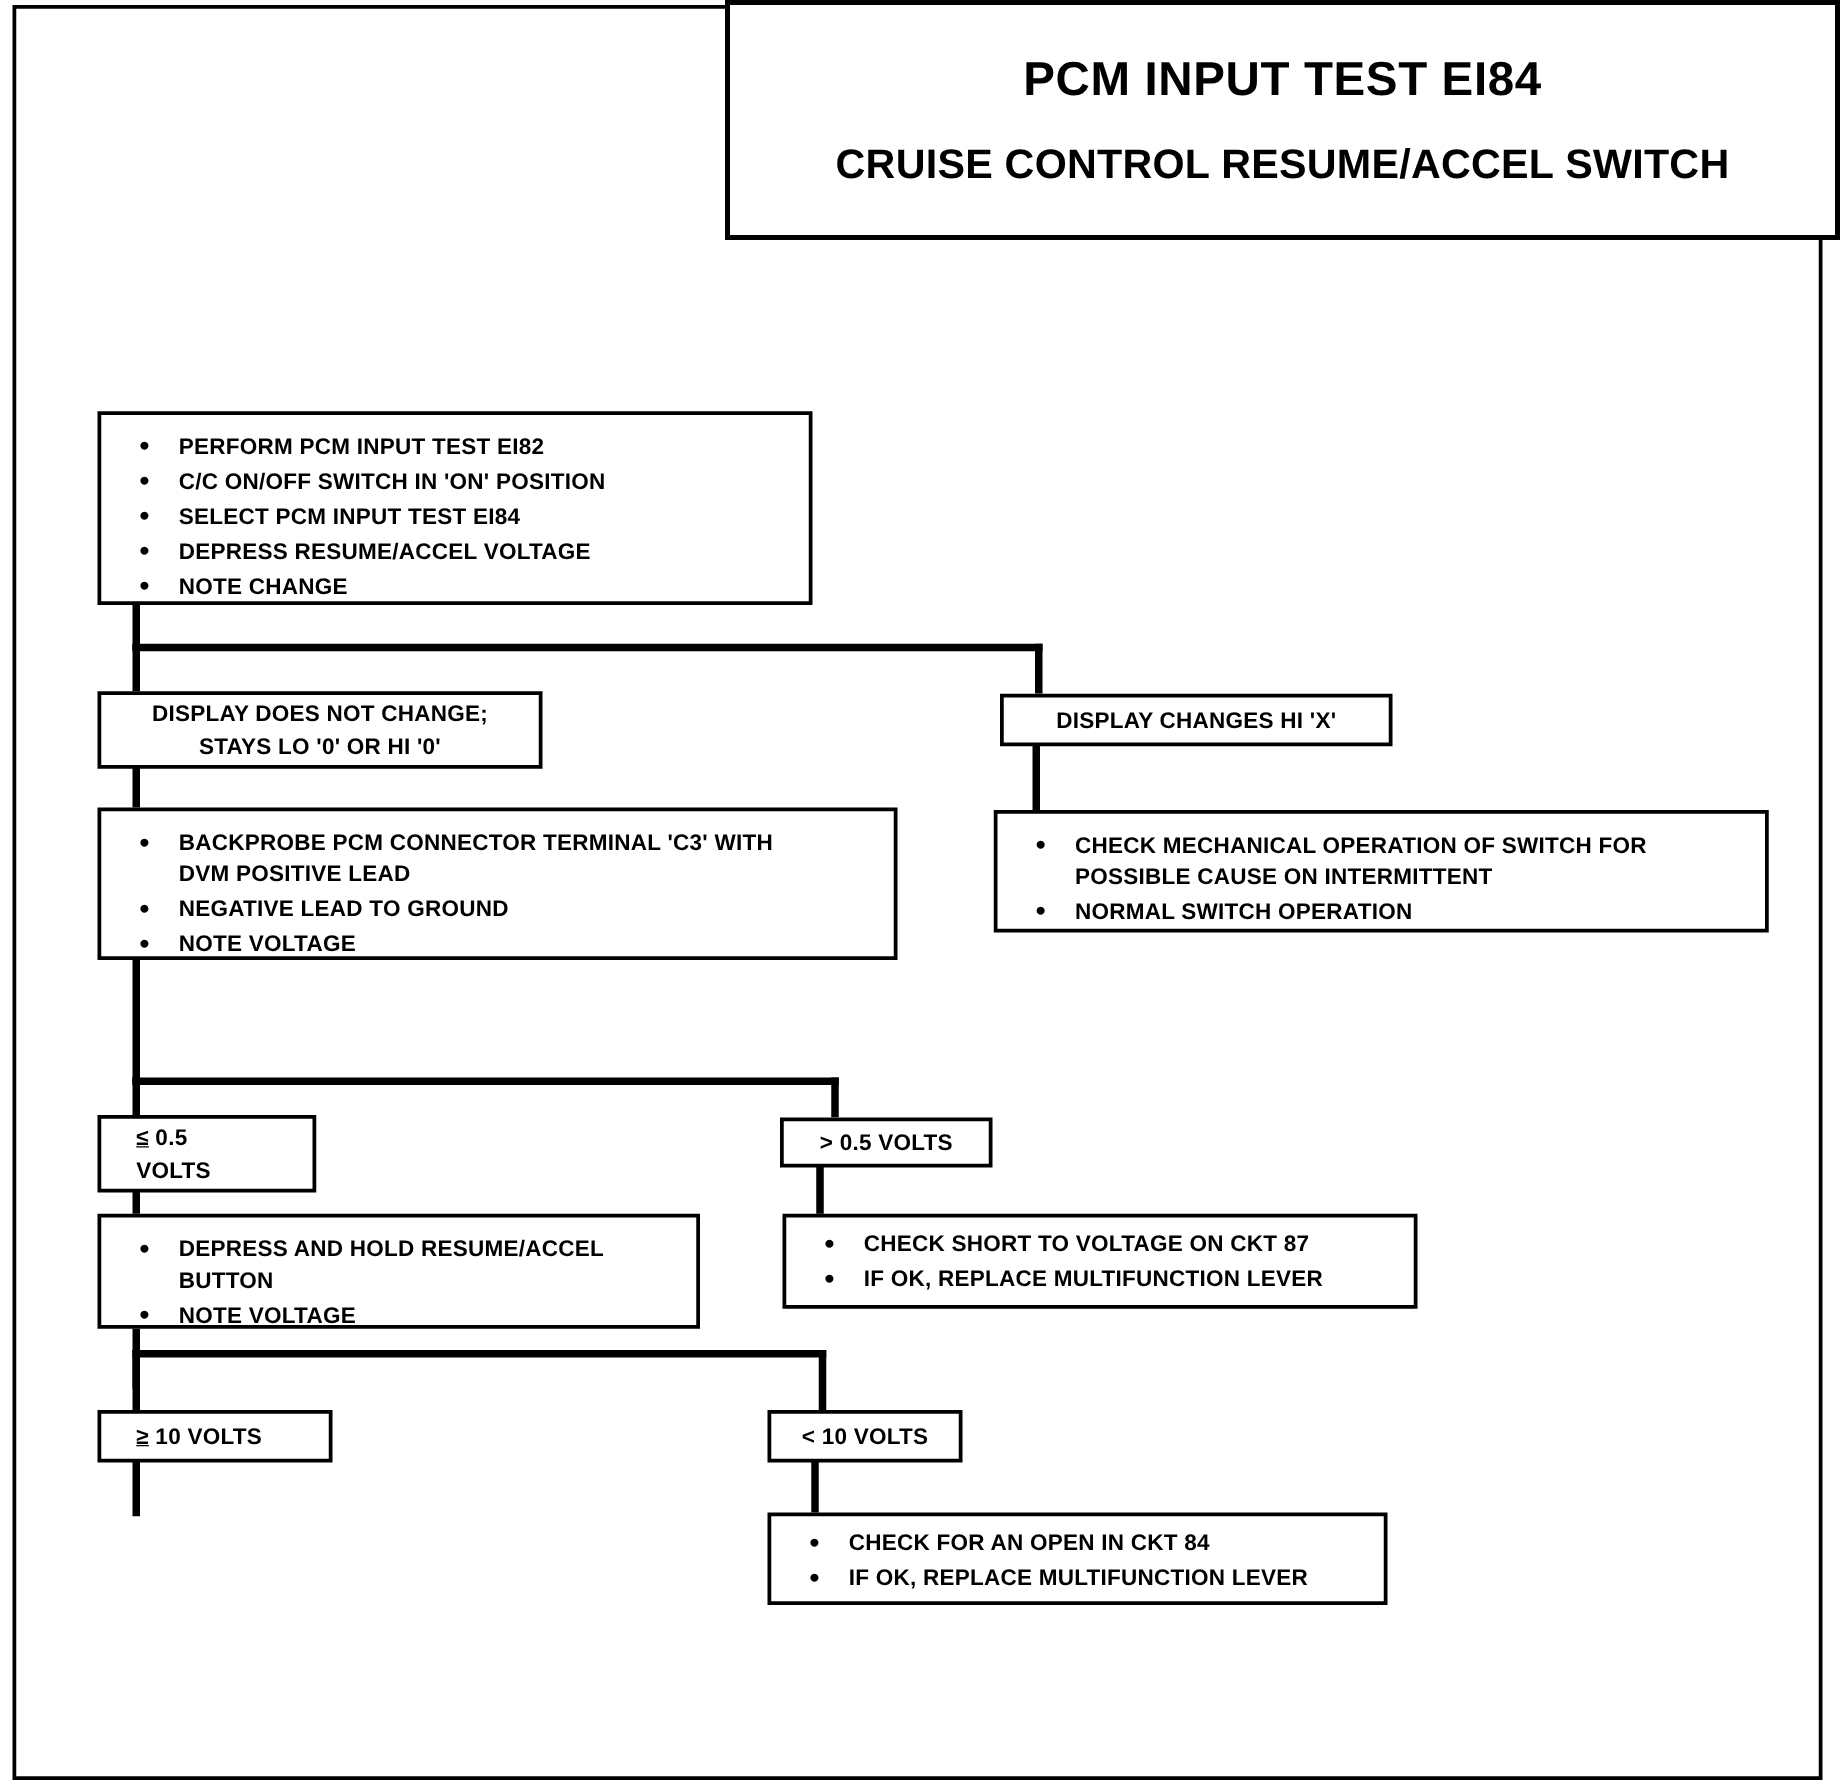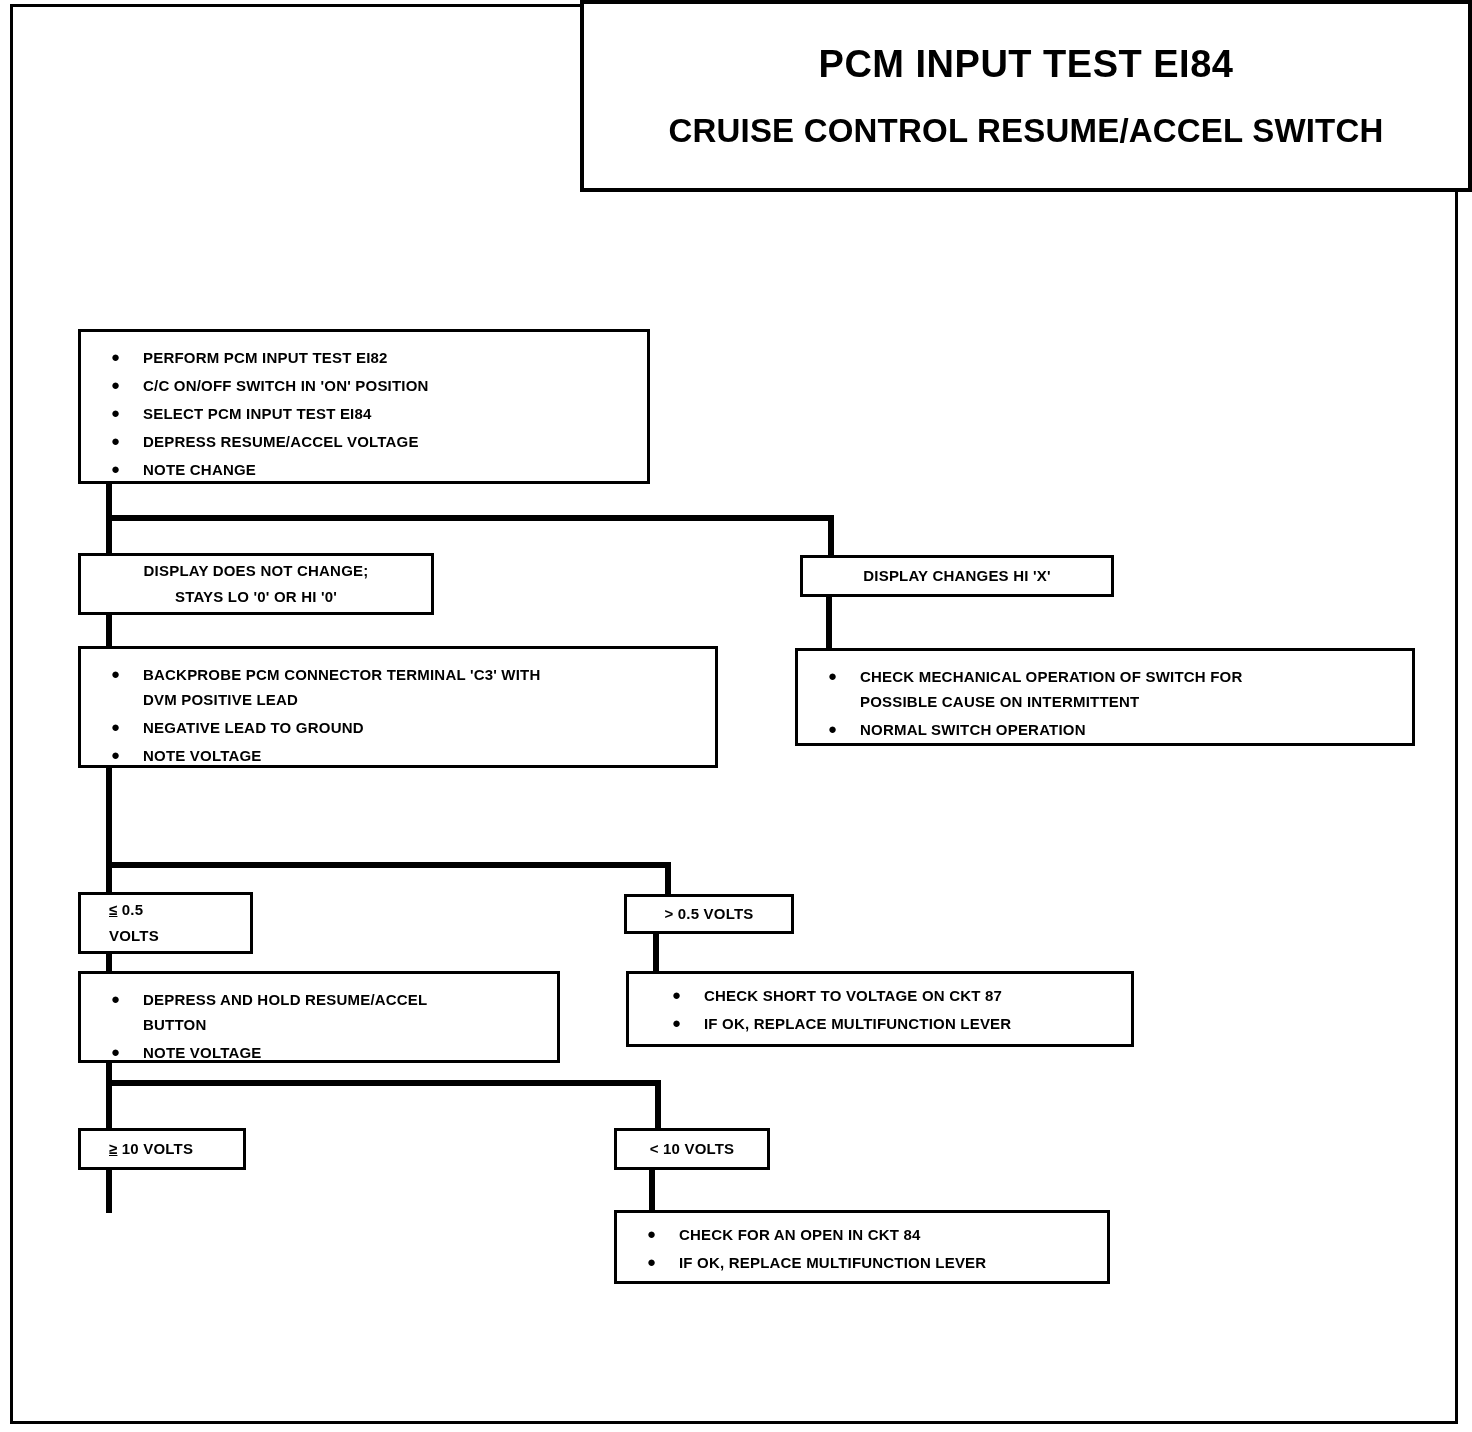--- a/index.html
+++ b/index.html
@@ -56,21 +56,21 @@
     letter-spacing: 0.2px;
     text-align: center;
     white-space: nowrap;
   }
   
   .box {
     position: absolute;
     border: 3px solid #000;
     box-sizing: border-box;
     background: #fff;
-    font-size: 15px;
+    font-size: 18px;
     font-weight: bold;
     letter-spacing: 0.2px;
   }
   .bullets {
     list-style: none;
     margin: 0;
     padding: 0;
   }
   .bullets li {
     position: relative;
@@ -183,33 +183,33 @@
   <div class="ln" style="left:653px; top:933px; width:6px; height:43px;"></div>
 
   <div class="box" style="left:78px; top:971px; width:482px; height:92px;">
     <ul class="bullets box-inner">
       <li>DEPRESS AND HOLD RESUME/ACCEL
 BUTTON</li>
       <li>NOTE VOLTAGE</li>
     </ul>
   </div>
 
-  <div class="box" style="left:626px; top:971px; width:508px; height:76px;padding-left:13px;">
+  <div class="box" style="left:626px; top:971px; width:508px; height:76px;">
     <ul class="bullets box-inner" style="padding-top:9px;">
       <li style="padding-left:56px;">CHECK SHORT TO VOLTAGE ON CKT 87</li>
       <li style="padding-left:56px;">IF OK, REPLACE MULTIFUNCTION LEVER</li>
     </ul>
   </div>
 
   <div class="ln" style="left:106px; top:1063px; width:6px; height:48px;"></div>
   <div class="ln" style="left:106px; top:1080px; width:555px; height:6px;"></div>
   <div class="ln" style="left:106px; top:1080px; width:6px; height:50px;"></div>
   <div class="ln" style="left:655px; top:1080px; width:6px; height:50px;"></div>
 
-  <div class="box label-box left-align" style="left:78px; top:1128px; width:168px; height:42px;">
+  <div class="box label-box left-align" style="left:78px; top:1128px; width:188px; height:42px;">
     <span class="label-text"><span class="ge-sym">≥</span><span> 10 VOLTS</span></span>
   </div>
 
   <div class="box label-box" style="left:614px; top:1128px; width:156px; height:42px;">
     <span class="label-text">&lt; 10 VOLTS</span>
   </div>
 
   <div class="ln" style="left:106px; top:1169px; width:6px; height:44px;"></div>
   <div class="ln" style="left:649px; top:1169px; width:6px; height:44px;"></div>
 

